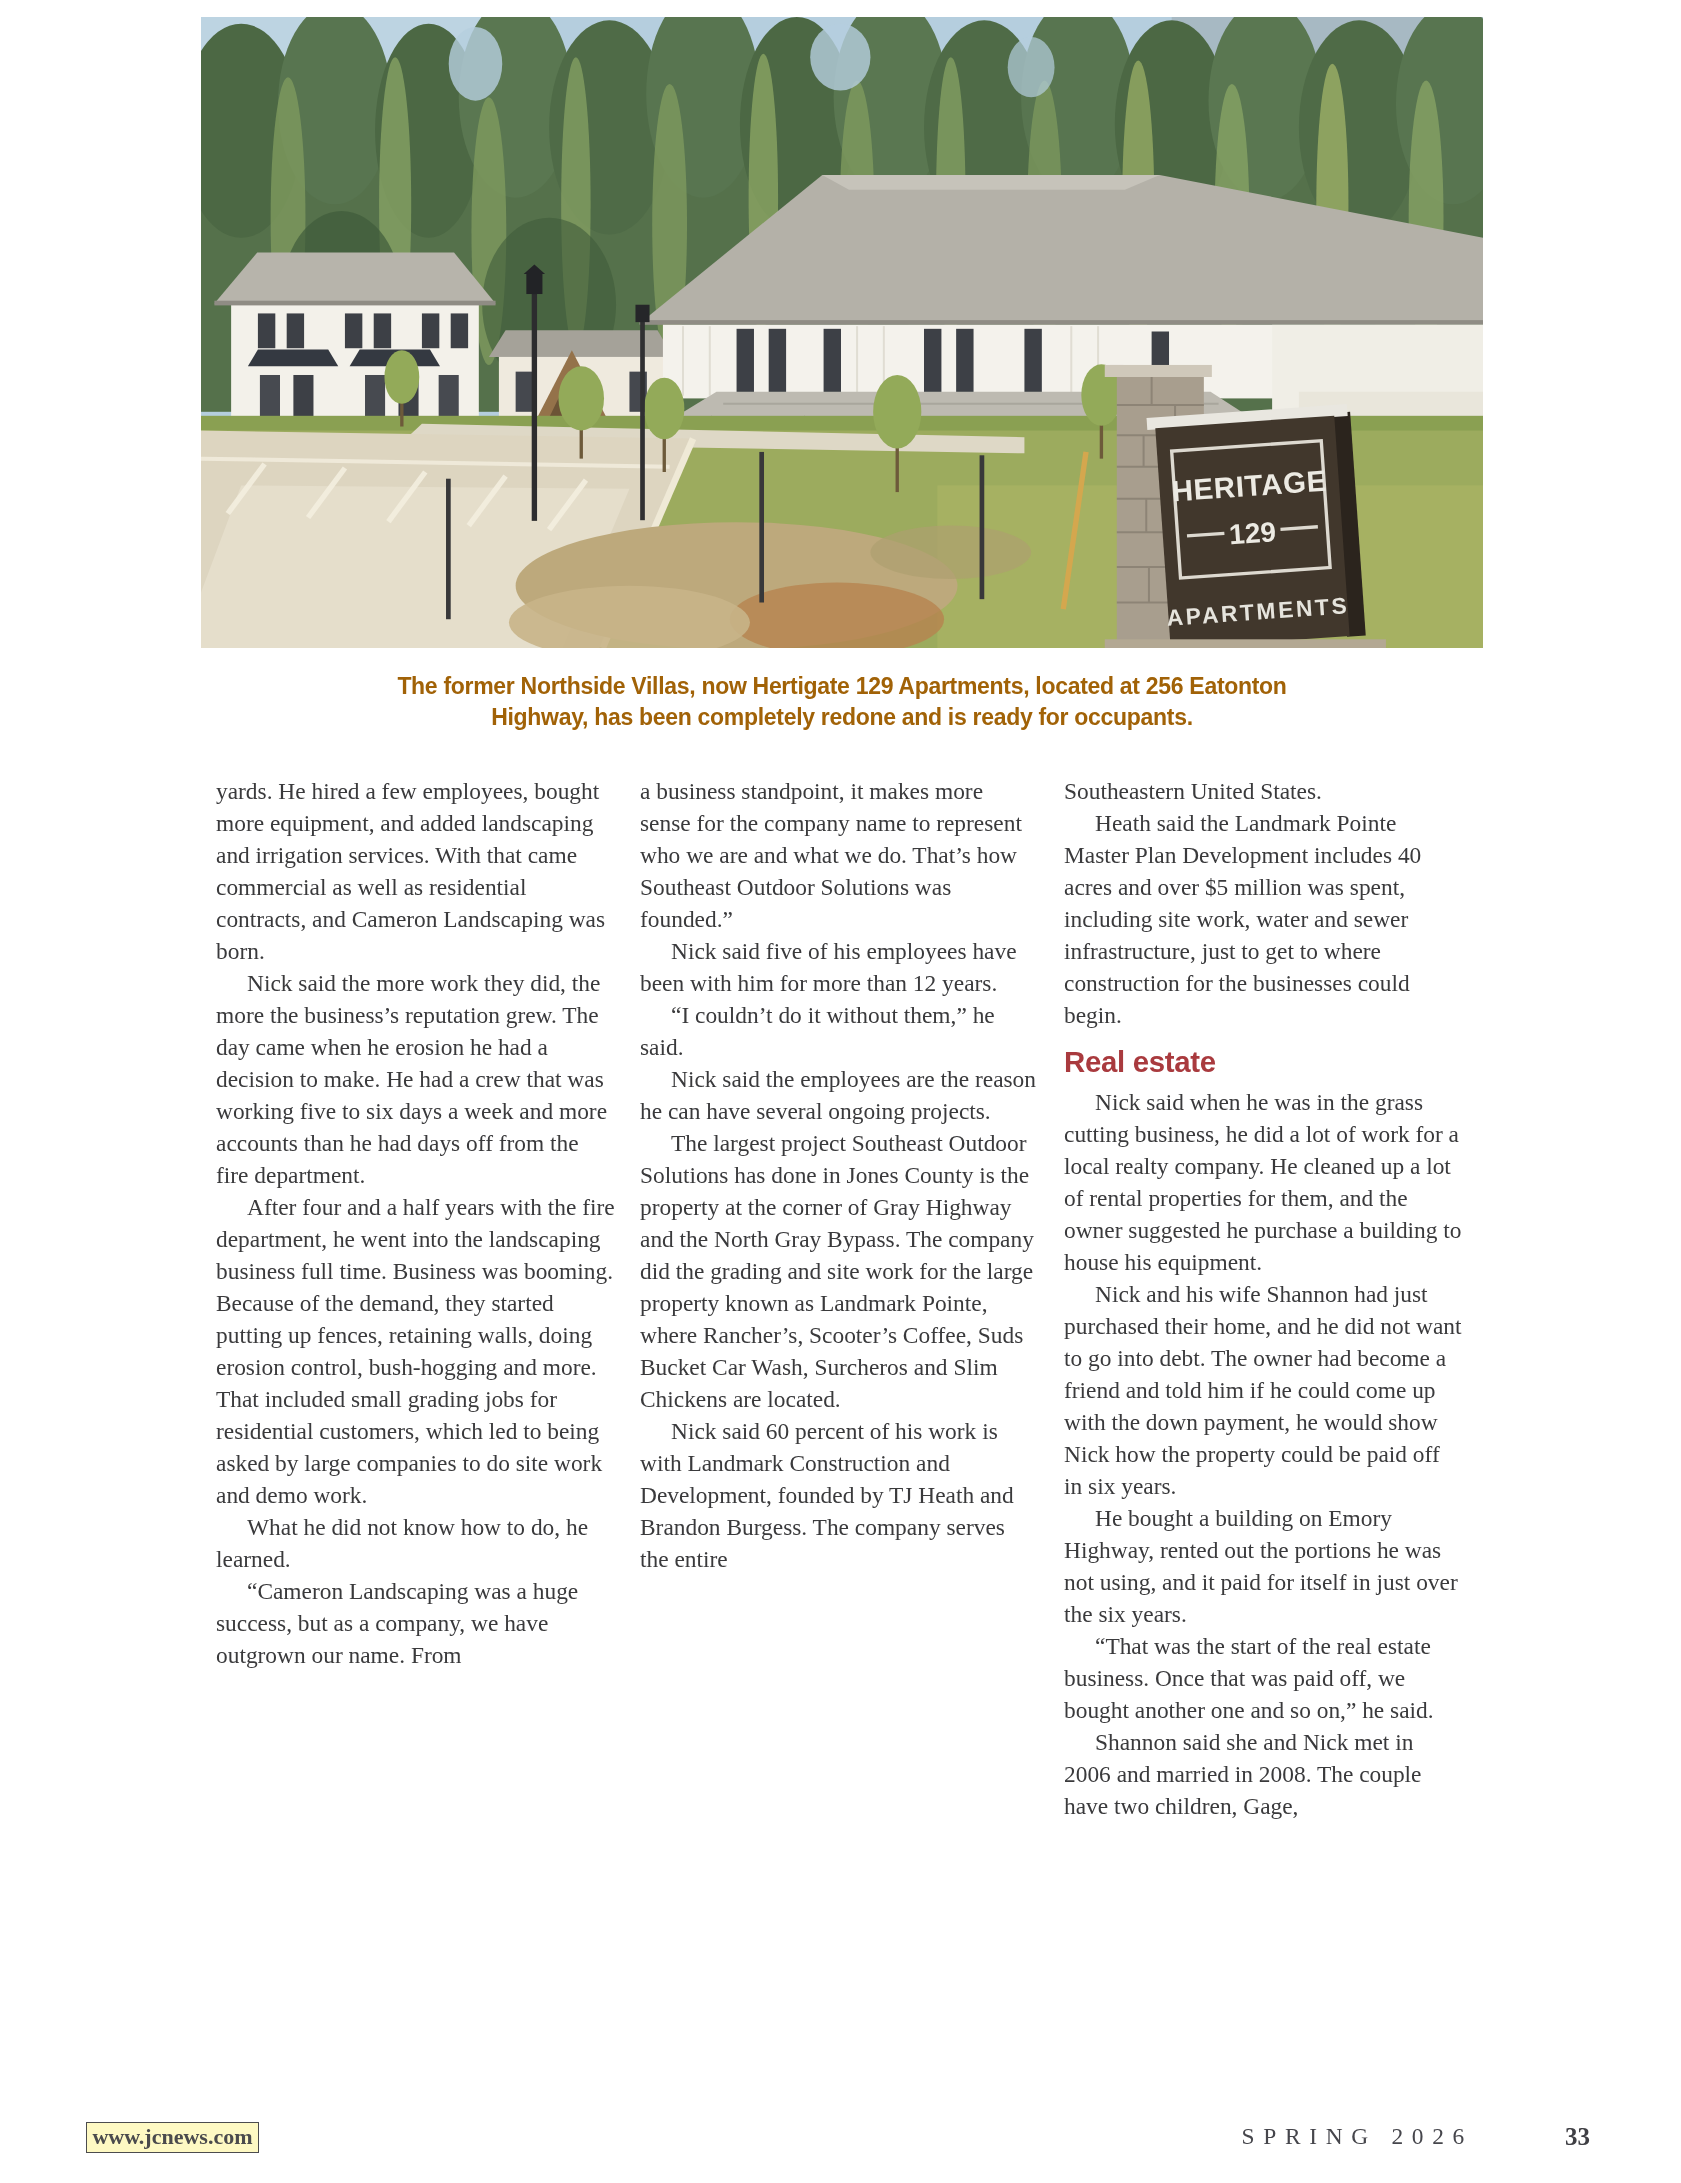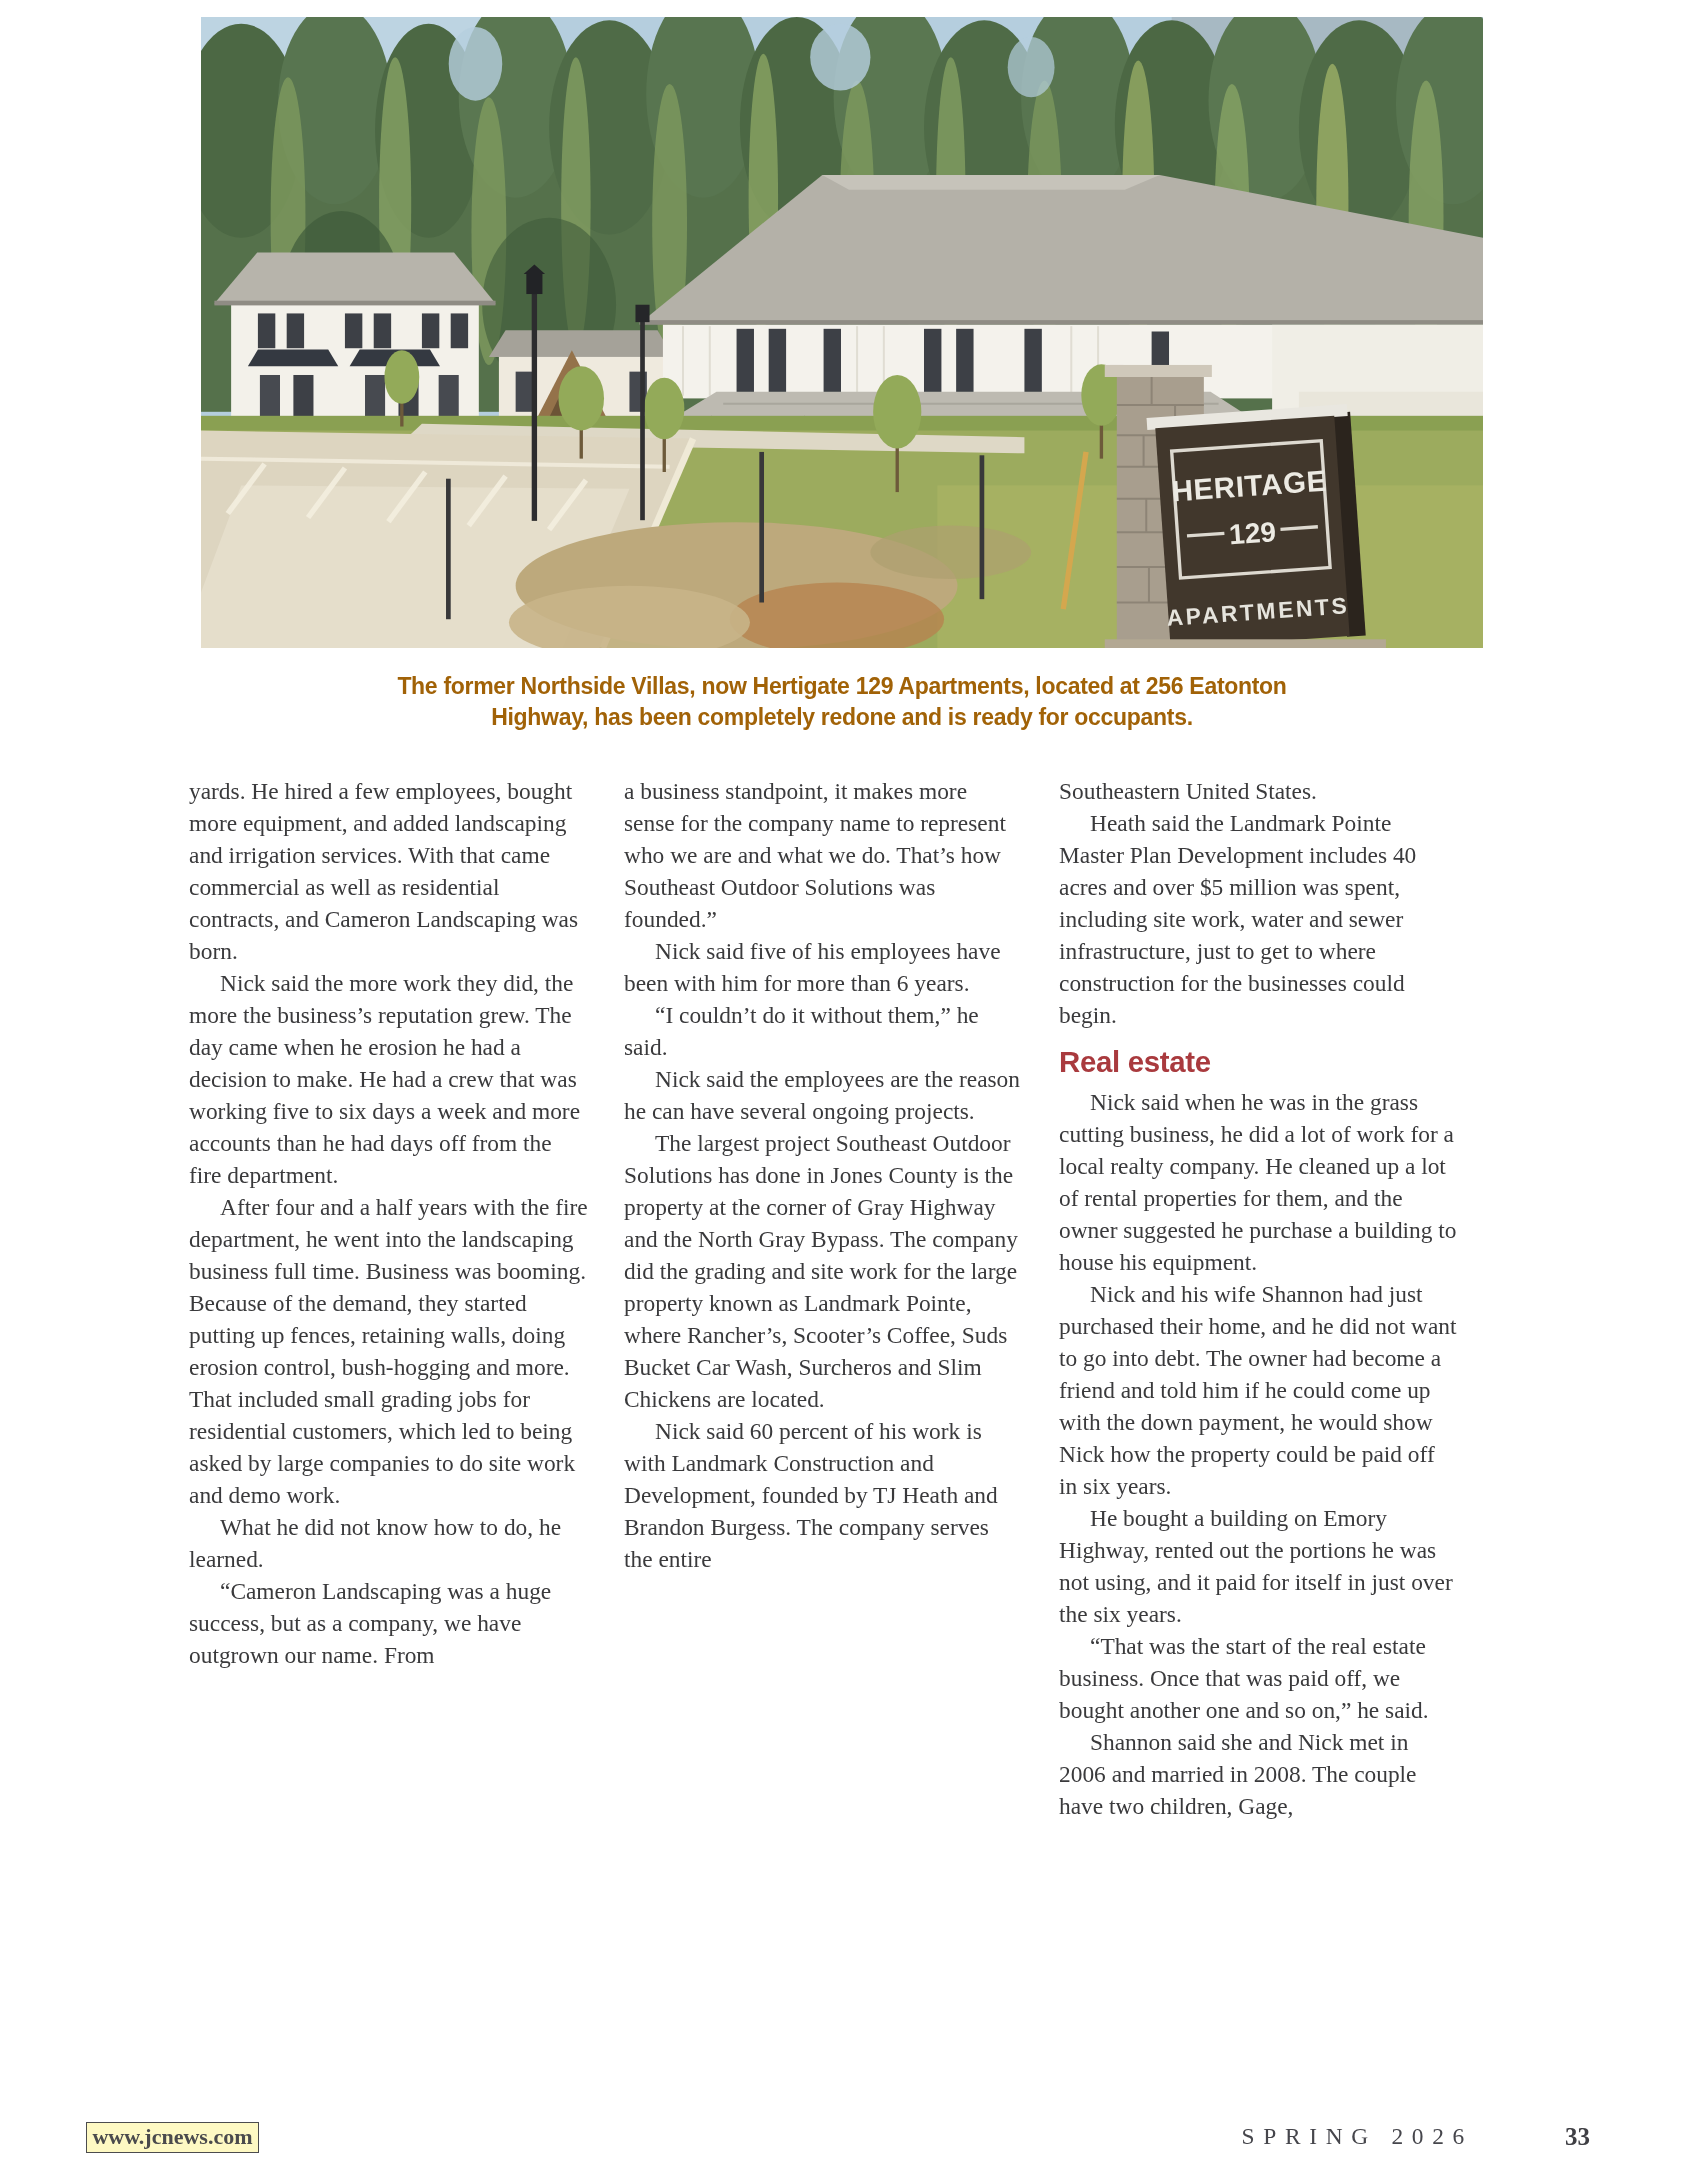--- a/index.html
+++ b/index.html
@@ -29,24 +29,24 @@
     font-weight:bold;
     font-size:23px;
     line-height:31px;
     letter-spacing:-0.3px;
     color:#a16207;
   }
 
   
   .columns{
     position:absolute;
-    left:189px; top:775px;
+    left:216px; top:775px;
     width:1290px;
     display:flex;
-    gap:36px;
+    gap:25px;
   }
   .col{
     width:399px;
     font-size:23.4px;
     line-height:32px;
     color:#3a3a3c;
     text-align:left;
   }
   .para{margin:0;}
   .para.indent{text-indent:31px;}
@@ -326,21 +326,21 @@
   <div class="columns">
     <div class="col">
         <p class="para">yards. He hired a few employees, bought more equipment, and added landscaping and irrigation services. With that came commercial as well as residential contracts, and Cameron Landscaping was born.</p>
         <p class="para indent">Nick said the more work they did, the more the business’s reputation grew. The day came when he erosion he had a decision to make. He had a crew that was working five to six days a week and more accounts than he had days off from the fire department.</p>
         <p class="para indent">After four and a half years with the fire department, he went into the landscaping business full time. Business was booming. Because of the demand, they started putting up fences, retaining walls, doing erosion control, bush-hogging and more. That included small grading jobs for residential customers, which led to being asked by large companies to do site work and demo work.</p>
         <p class="para indent">What he did not know how to do, he learned.</p>
         <p class="para indent">“Cameron Landscaping was a huge success, but as a company, we have outgrown our name. From</p>
       </div>
     <div class="col">
         <p class="para">a business standpoint, it makes more sense for the company name to represent who we are and what we do. That’s how Southeast Outdoor Solutions was founded.”</p>
-        <p class="para indent">Nick said five of his employees have been with him for more than 6 years.</p>
+        <p class="para indent">Nick said five of his employees have been with him for more than 12 years.</p>
         <p class="para indent">“I couldn’t do it without them,” he said.</p>
         <p class="para indent">Nick said the employees are the reason he can have several ongoing projects.</p>
         <p class="para indent">The largest project Southeast Outdoor Solutions has done in Jones County is the property at the corner of Gray Highway and the North Gray Bypass. The company did the grading and site work for the large property known as Landmark Pointe, where Rancher’s, Scooter’s Coffee, Suds Bucket Car Wash, Surcheros and Slim Chickens are located.</p>
         <p class="para indent">Nick said 60 percent of his work is with Landmark Construction and Development, founded by TJ Heath and Brandon Burgess. The company serves the entire</p>
       </div>
     <div class="col">
         <p class="para">Southeastern United States.</p>
         <p class="para indent">Heath said the Landmark Pointe Master Plan Development includes 40 acres and over $5 million was spent, including site work, water and sewer infrastructure, just to get to where construction for the businesses could begin.</p>
         <h2 class="col-heading">Real estate</h2>
         <p class="para indent">Nick said when he was in the grass cutting business, he did a lot of work for a local realty company. He cleaned up a lot of rental properties for them, and the owner suggested he purchase a building to house his equipment.</p>

